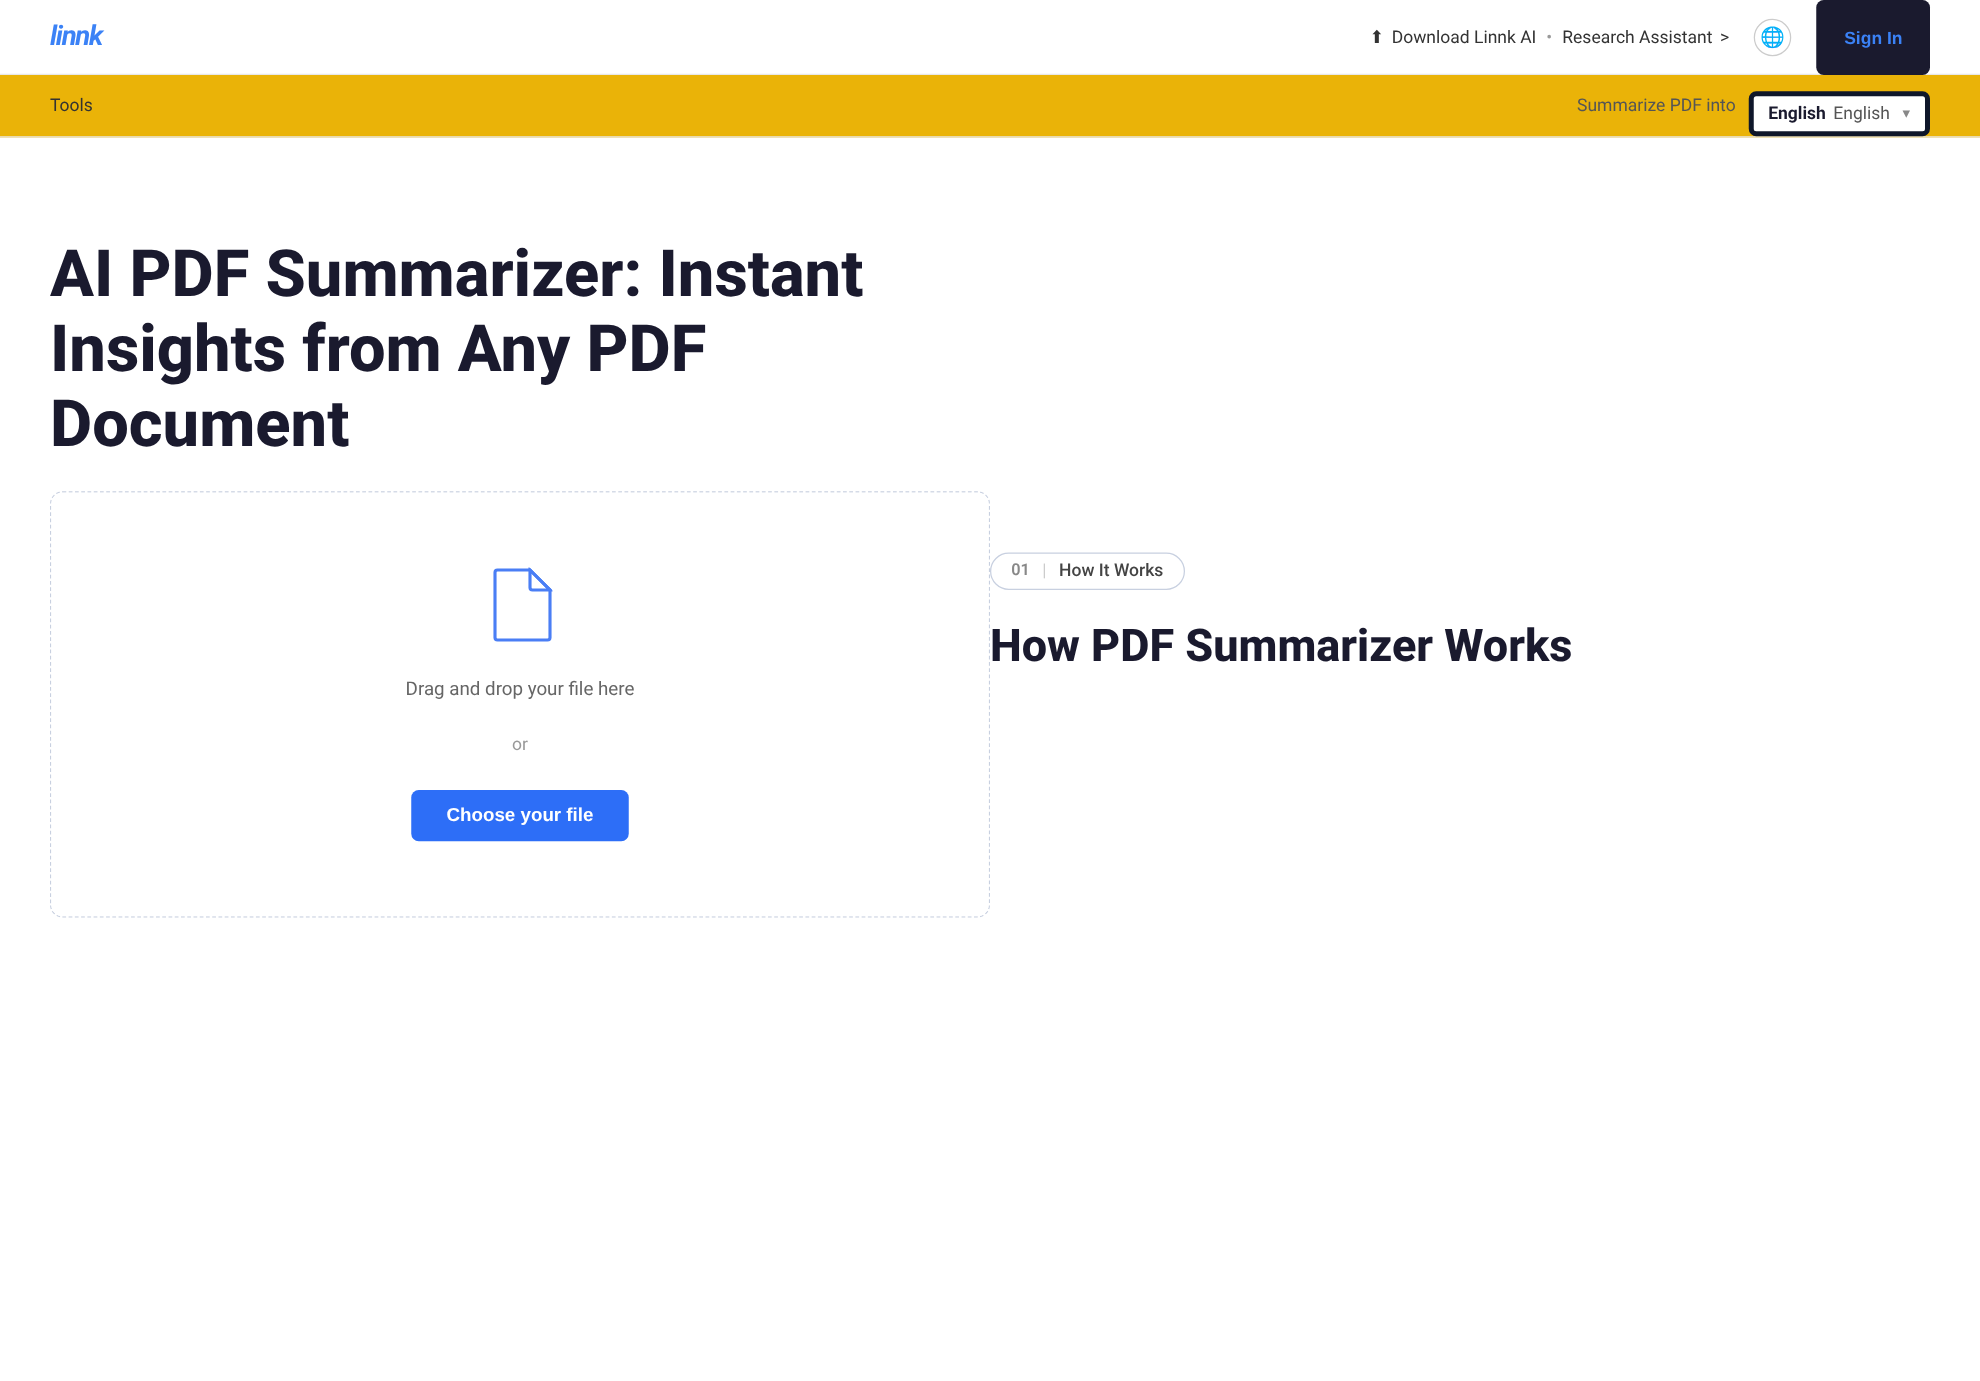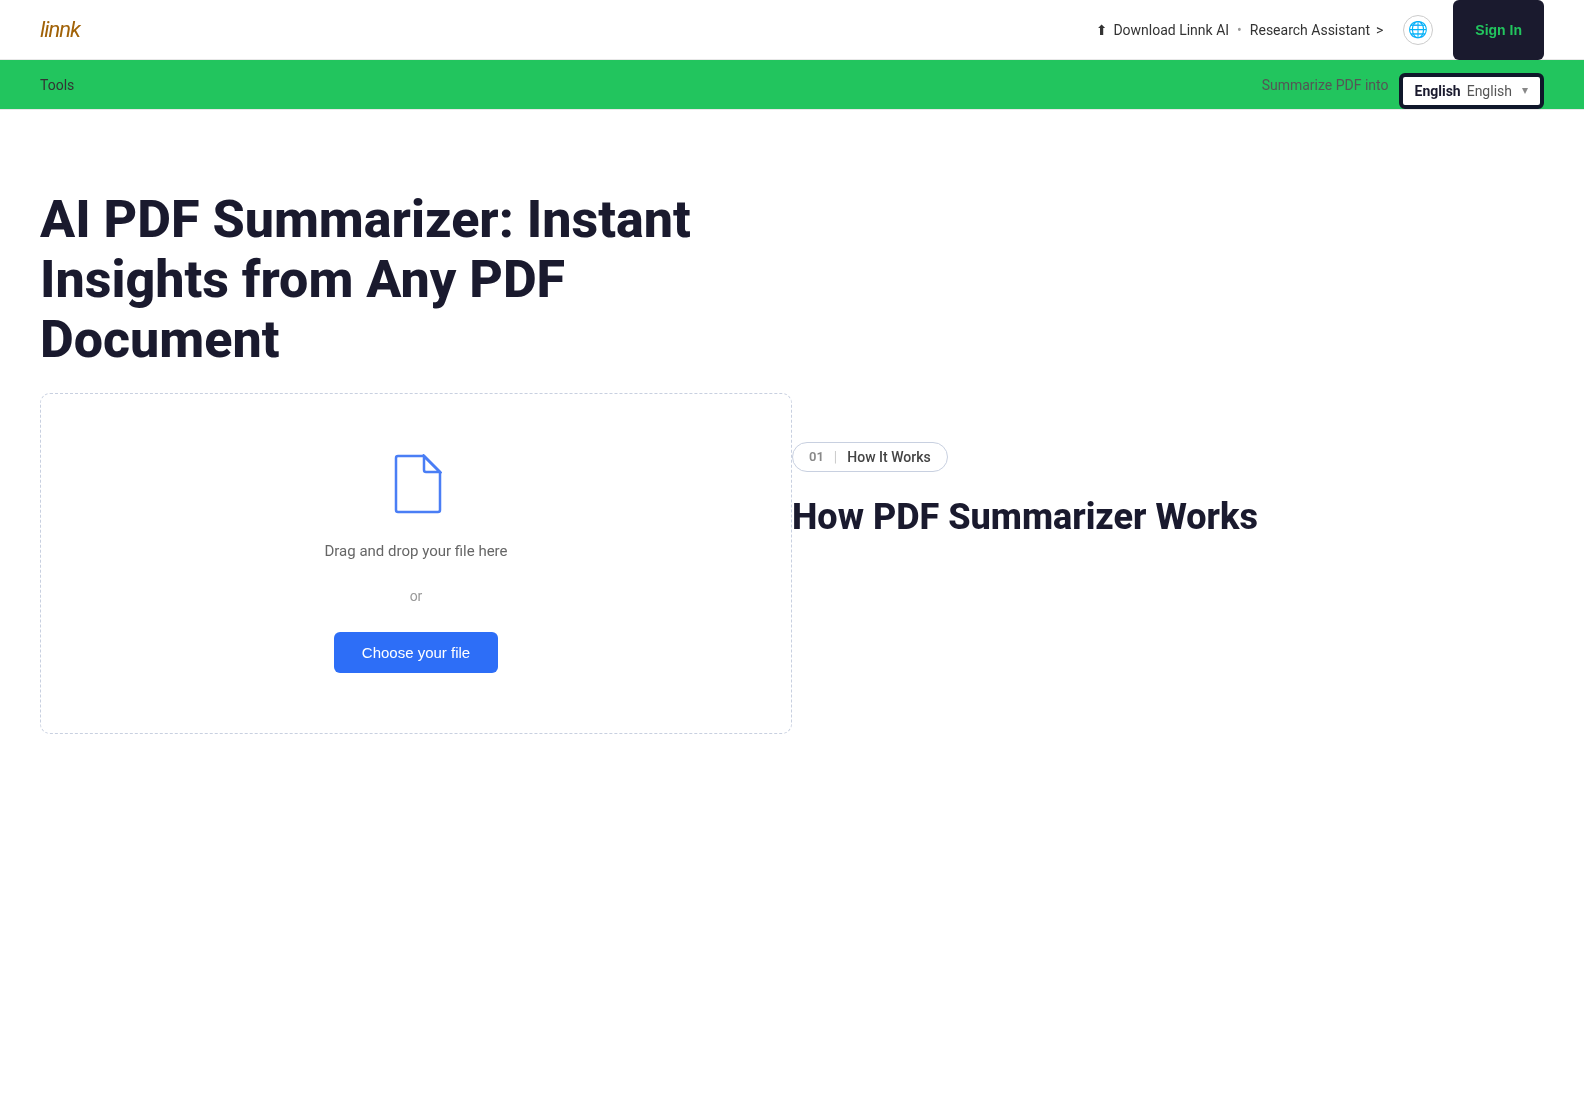--- a/index.html
+++ b/index.html
@@ -23,22 +23,22 @@
       align-items: center;
       justify-content: space-between;
       padding: 0 40px;
       height: 60px;
       border-bottom: 1px solid #e8e8e8;
       background: #ffffff;
     }
 
     .logo {
       font-size: 22px;
-      font-weight: 400;
-      color: #a16207;
+      font-weight: 700;
+      color: #3b82f6;
       letter-spacing: -1px;
     }
 
     .logo span {
       font-style: italic;
     }
 
     .nav-right {
       display: flex;
       align-items: center;
@@ -68,38 +68,38 @@
       display: flex;
       align-items: center;
       justify-content: center;
       cursor: pointer;
       color: #555;
       font-size: 16px;
     }
 
     .sign-in-btn {
       background: #1a1a2e;
-      color: #22c55e;
+      color: #3b82f6;
       border: none;
       border-radius: 6px;
       padding: 22px 22px;
       font-size: 14px;
       font-weight: 600;
       cursor: pointer;
     }
 
     
     .secondary-nav {
       display: flex;
       align-items: center;
       justify-content: space-between;
       padding: 0 40px;
       height: 50px;
       border-bottom: 1px solid #e8e8e8;
-      background: #22c55e;
+      background: #eab308;
     }
 
     .tools-link {
       font-size: 14px;
       color: #333;
       cursor: pointer;
     }
 
     .summarize-section {
       display: flex;
@@ -206,21 +206,21 @@
       color: #999;
     }
 
     .choose-file-btn {
       background: #2d6ef7;
       color: #ffffff;
       border: none;
       border-radius: 6px;
       padding: 12px 28px;
       font-size: 15px;
-      font-weight: 400;
+      font-weight: 700;
       cursor: pointer;
     }
 
     
     .how-section {
       width: 100%;
       max-width: 760px;
       margin-top: 56px;
     }
 

